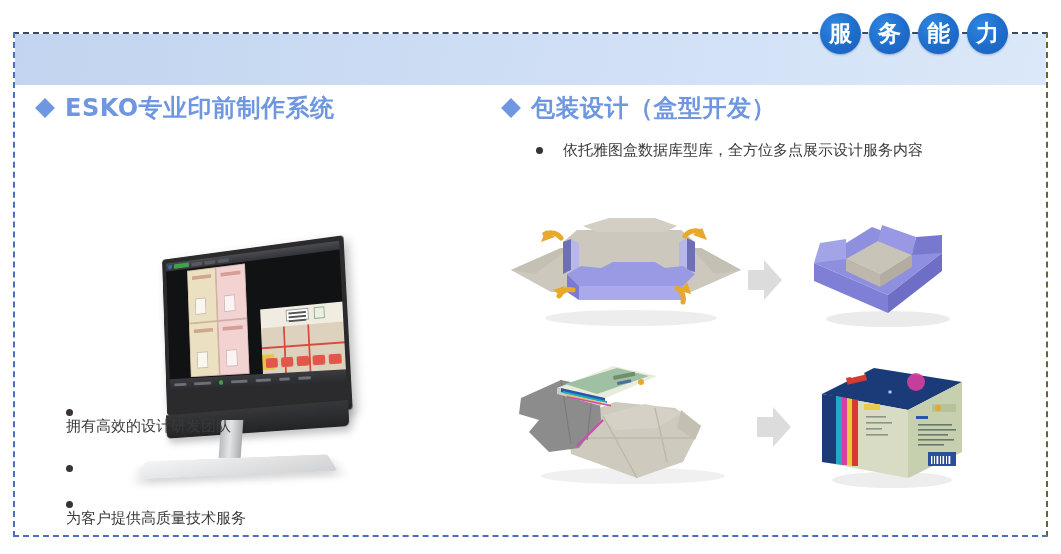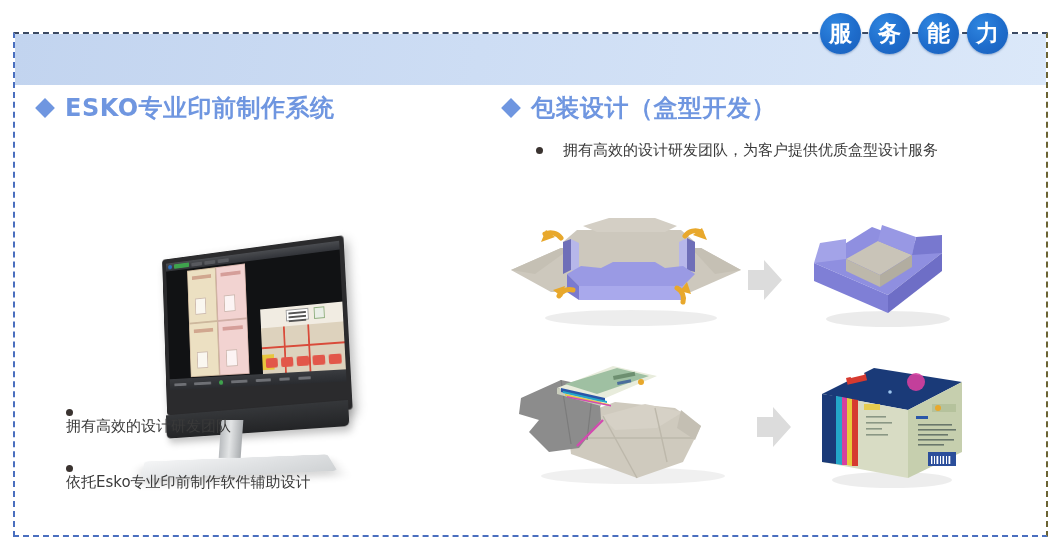--- a/index.html
+++ b/index.html
@@ -259,35 +259,38 @@
       <div class="mon-base"></div>
     </div>
 
     <ul class="bullets bullets-left">
       <li>
         <span class="dot"></span>
         <span>拥有高效的设计研发团队</span>
       </li>
       <li>
         <span class="dot"></span>
-        <span>依托Esko专业印前制作软件辅助设计</span>
+      </li>
+      <li>
+        <span class="dot"></span>
+        <span>为客户提供高质量技术服务</span>
       </li>
     </ul>
   </div>
 
   <div class="col-right">
     <div class="heading">
       <span class="diamond"></span>
       <span class="heading-text">包装设计（盒型开发）</span>
     </div>
 
     <ul class="bullets bullets-right">
       <li>
         <span class="dot"></span>
-        <span>拥有高效的设计研发团队，为客户提供优质盒型设计服务</span>
+        <span>依托雅图盒数据库型库，全方位多点展示设计服务内容</span>
       </li>
     </ul>
   </div>
 
   <div class="pkg row1-blank">
     <svg width="240" height="120" viewBox="0 0 240 120">
       <ellipse cx="126" cy="106" rx="86" ry="8" fill="#000" opacity=".07"></ellipse>
 
       <polygon points="6,58 56,36 196,36 236,58 186,80 46,80" fill="#cdc8bd"></polygon>
       <polygon points="56,36 66,36 30,62 6,58" fill="#c5c0b4"></polygon>

